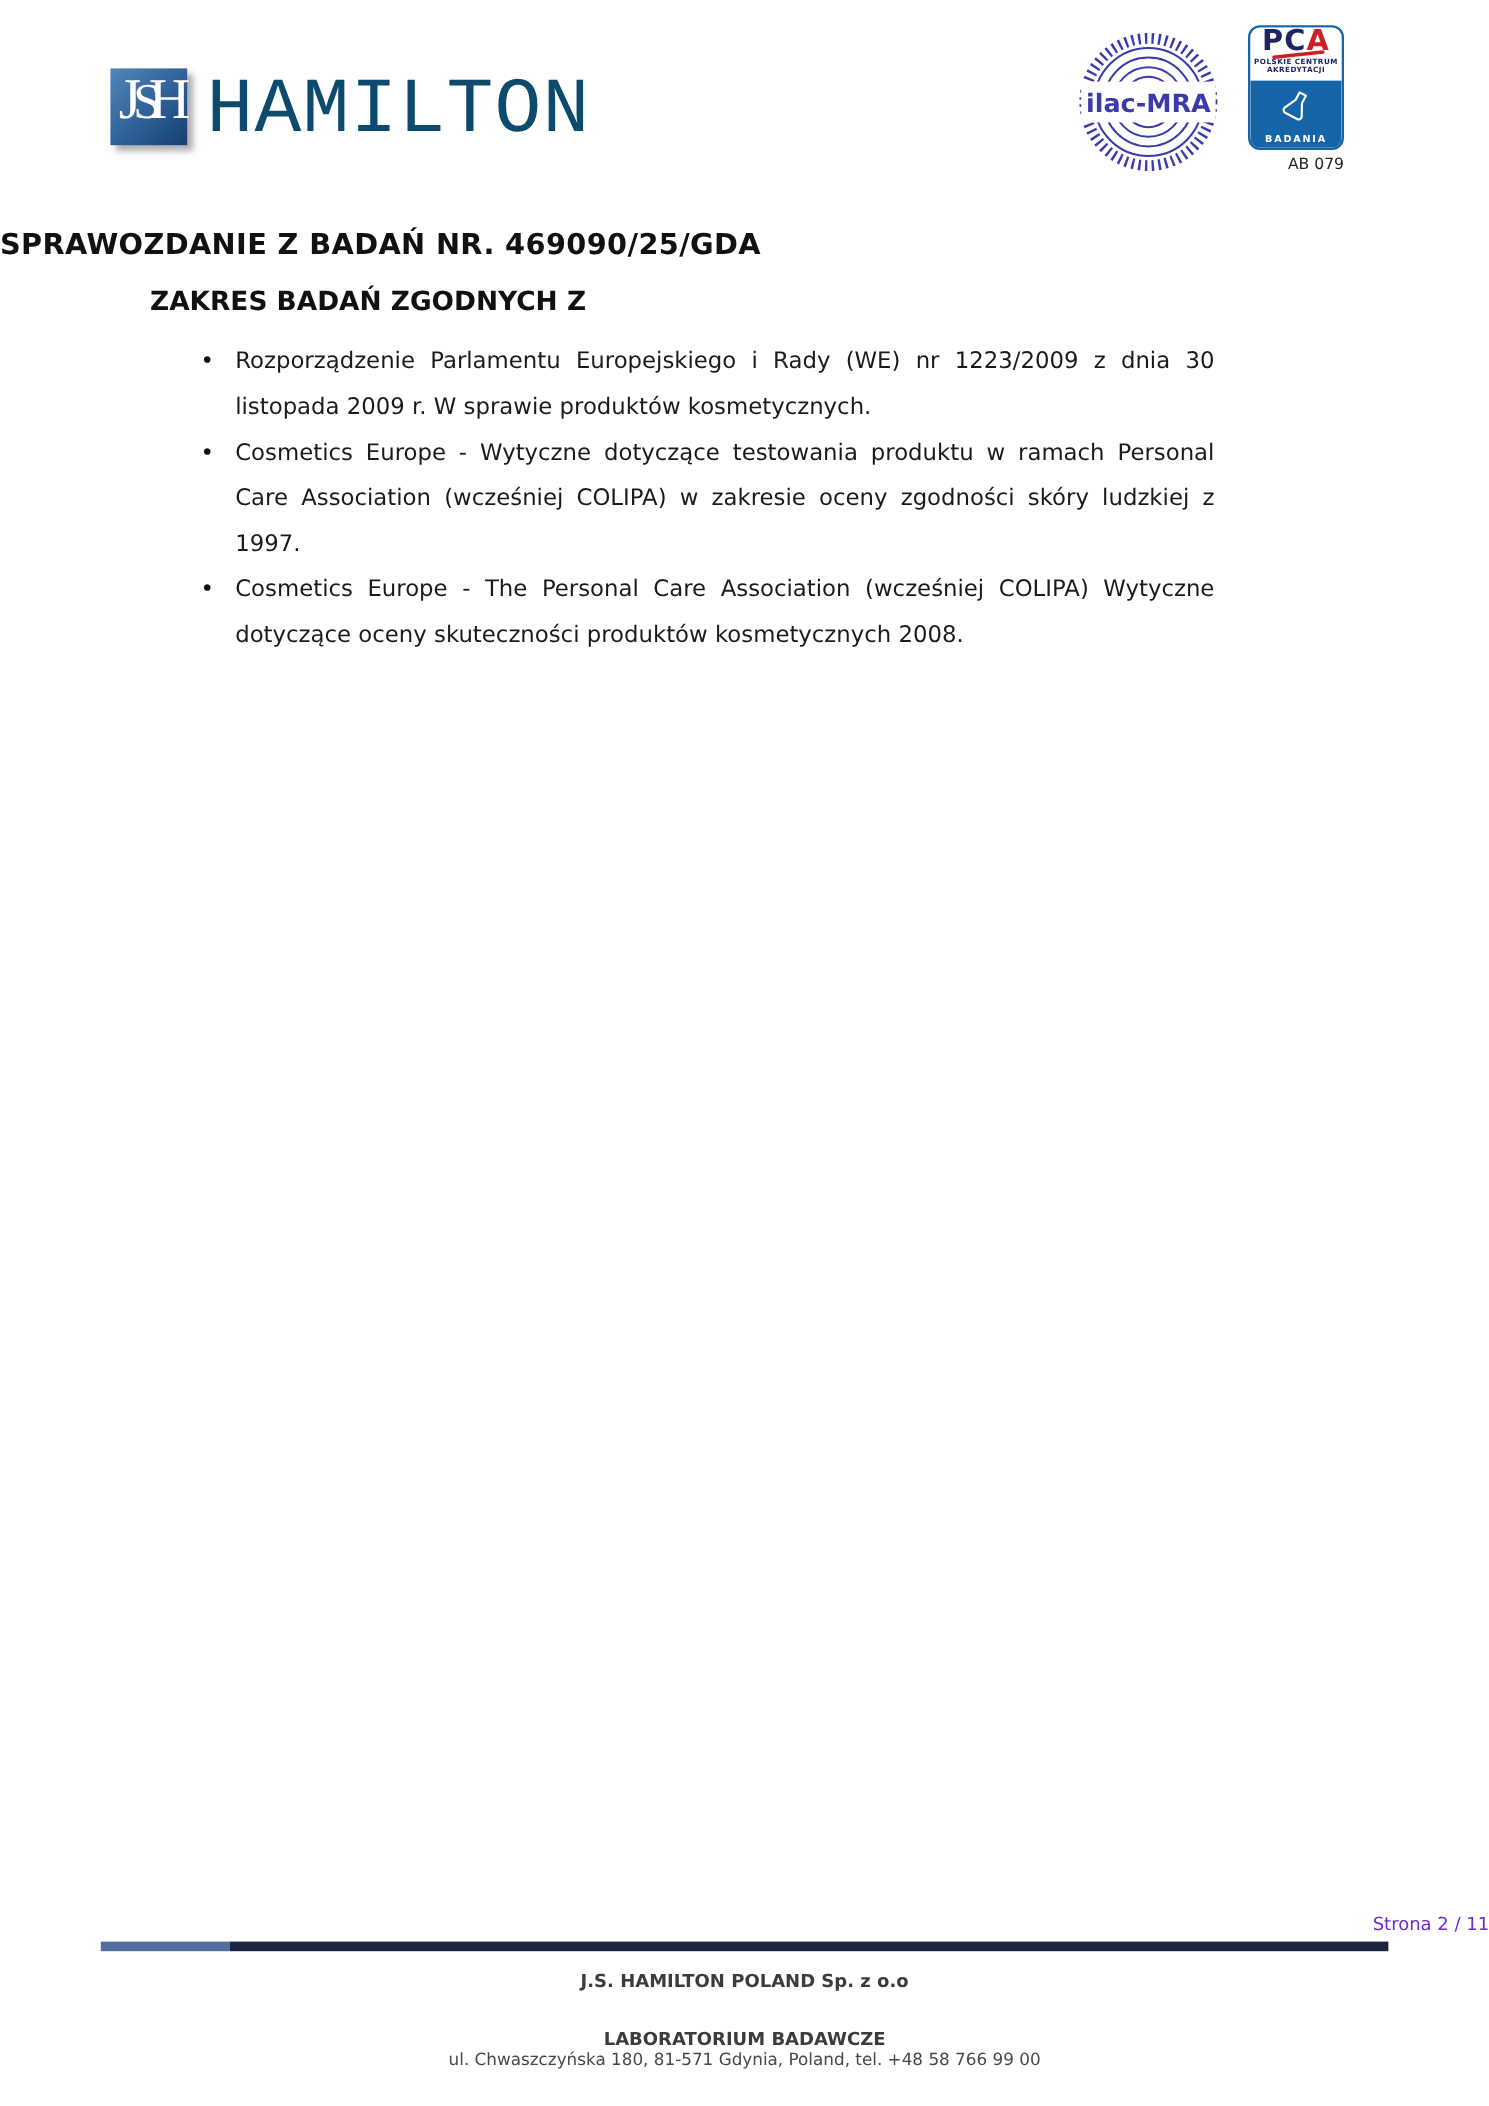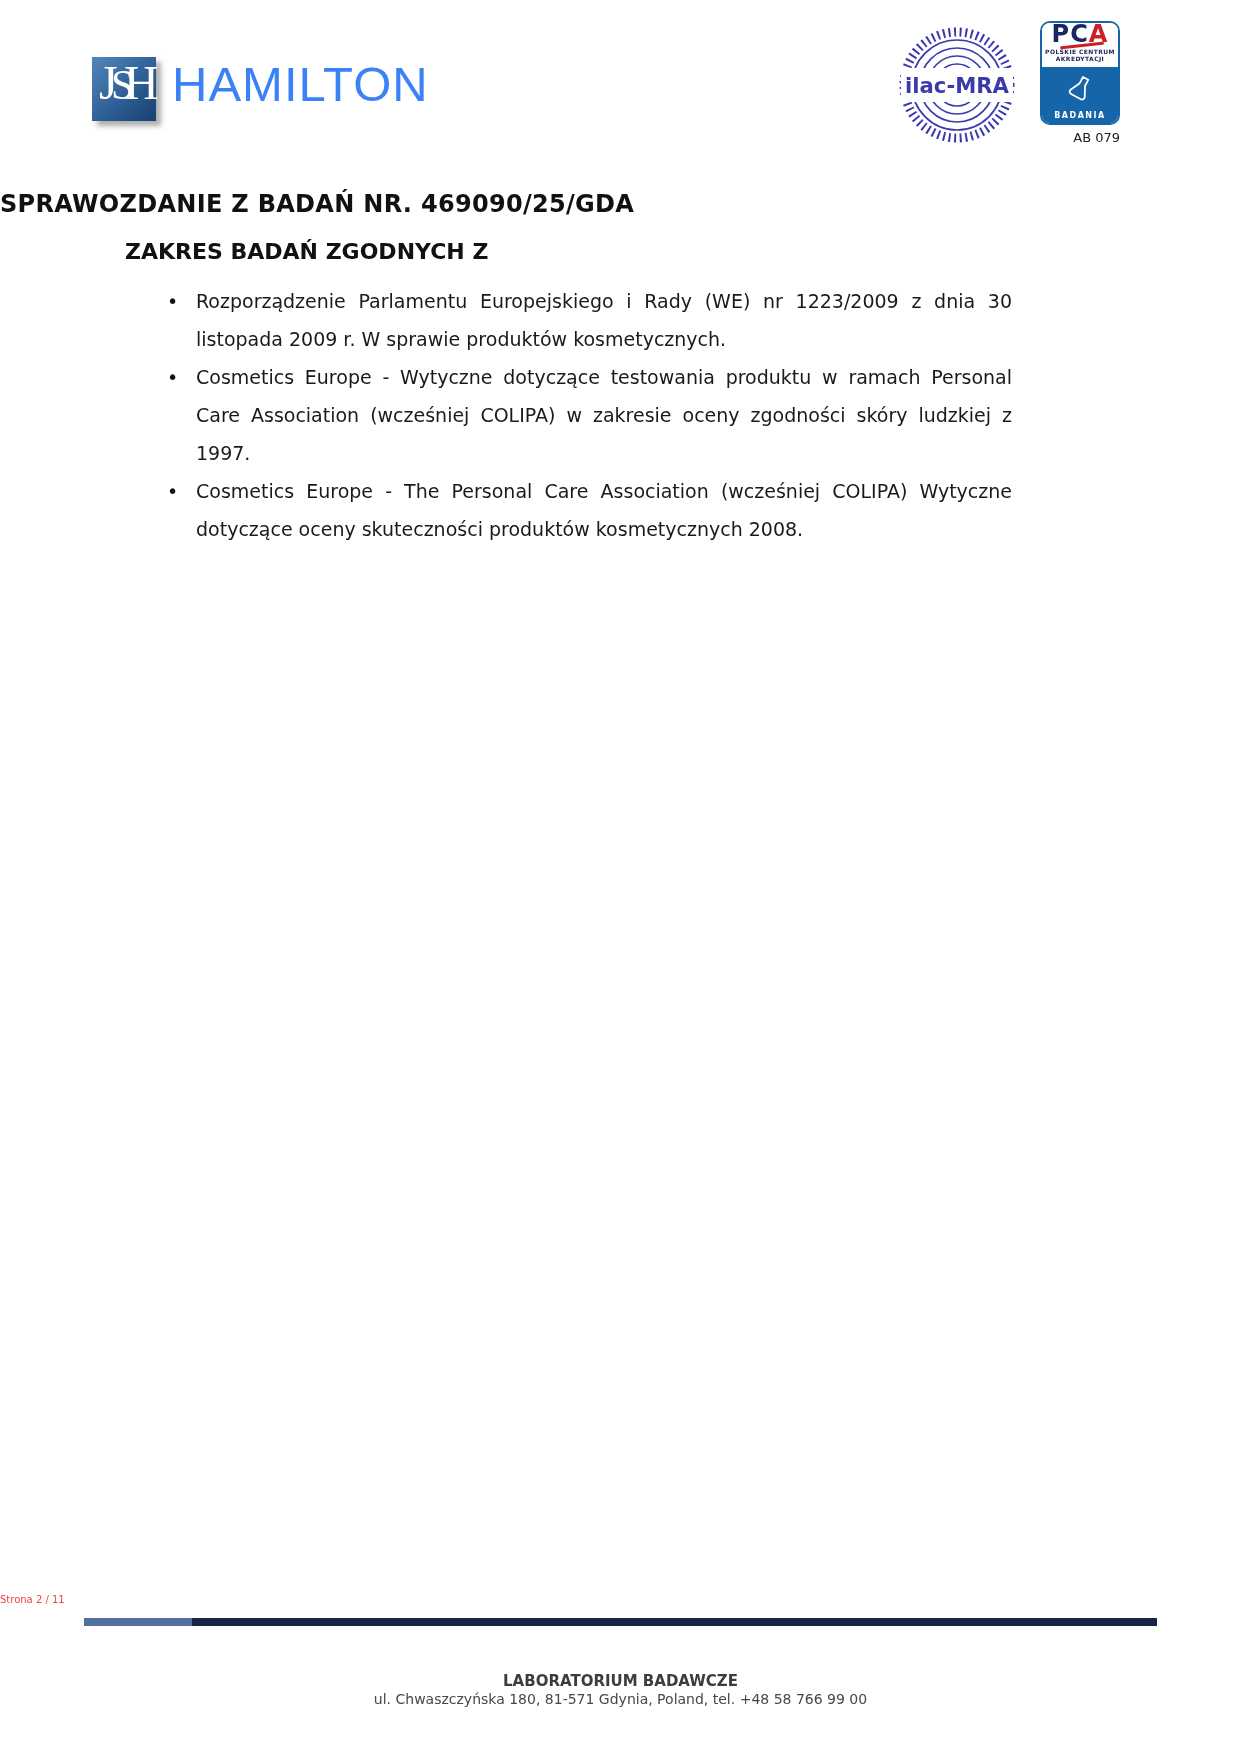--- a/index.html
+++ b/index.html
@@ -7,22 +7,22 @@
         font-family:"DejaVu Sans",sans-serif;color:#1a1a1a;overflow:hidden;}
 
   
   .jsh-square{position:absolute;left:92px;top:57px;width:64px;height:64px;
               background:linear-gradient(135deg,#5286ba 0%,#2e5f96 55%,#16406f 100%);
               box-shadow:5px 5px 5px rgba(110,110,110,.55);}
   .jsh-square span{position:absolute;color:#ffffff;font-family:"Liberation Serif",serif;font-weight:normal;}
   .jsh-j{left:7px;top:-2px;font-size:48px;}
   .jsh-s{left:19px;top:4px;font-size:42px;}
   .jsh-h{left:32px;top:-2px;font-size:48px;}
-  .brand-name{position:absolute;left:172px;top:60px;font-family:Liberation Sans, sans-serif;
-              font-size:49px;color:#3b82f6;letter-spacing:1px;line-height:1;}
+  .brand-name{position:absolute;left:172px;top:60px;font-family:Liberation Mono, monospace;
+              font-size:65px;color:#0c4a6e;letter-spacing:1px;line-height:1;}
 
   .ilac-seal{position:absolute;left:898px;top:26px;width:118px;height:118px;}
 
   .pca-badge{position:absolute;left:1040px;top:21px;width:80px;height:104px;
              border:2px solid #1565a8;border-radius:10px;background:#ffffff;overflow:hidden;
              box-sizing:border-box;}
   .pca-top{position:relative;height:44px;background:#ffffff;text-align:center;}
   .pca-acronym{font-weight:bold;font-size:24px;letter-spacing:1px;line-height:22px;
                font-family:"DejaVu Sans",sans-serif;}
   .pca-pc{color:#1b2660;}
@@ -39,22 +39,22 @@
   
   .doc-title{position:absolute;top:190px;left:0;width:100%;text-align:left;
              font-size:24px;font-weight:bold;letter-spacing:.3px;color:#111111;}
   .section-heading{position:absolute;top:239px;left:125px;font-size:22px;font-weight:bold;color:#111111;}
   .bullet-list{position:absolute;top:282px;left:196px;width:816px;margin:0;padding:0;list-style:none;}
   .bullet-item{position:relative;font-size:19px;line-height:38px;}
   .bullet-marker{position:absolute;left:-29px;top:0;font-size:19px;color:#111111;}
   .bullet-text{text-align:justify;color:#1a1a1a;}
 
   
-  .page-indicator{position:absolute;top:1594px;left:0;width:100%;text-align:left;
-                  font-size:10px;color:#ef4444;}
+  .page-indicator{position:absolute;top:1594px;left:0;width:100%;text-align:right;
+                  font-size:15px;color:#6d28d9;}
   .footer-bar{position:absolute;top:1618px;left:84px;width:1073px;height:8px;
               background:linear-gradient(90deg,#51709f 0,#51709f 108px,#1b2440 108px,#1b2440 100%);}
   .footer-info{position:absolute;top:1642px;left:0;width:100%;text-align:center;}
   .footer-company{font-size:15px;font-weight:bold;color:#3c3c3c;line-height:18px;}
   .footer-division{font-size:15px;font-weight:bold;color:#3c3c3c;line-height:18px;margin-top:30px;}
   .footer-address{font-size:14px;color:#474747;line-height:18px;}
 </style>
 </head>
 <body>
 
@@ -112,17 +112,18 @@
     </li>
     <li class="bullet-item">
       <span class="bullet-marker">•</span>
       <div class="bullet-text">Cosmetics Europe - The Personal Care Association (wcześniej COLIPA) Wytyczne dotyczące oceny skuteczności produktów kosmetycznych 2008.</div>
     </li>
   </ul>
 
   <div class="page-indicator">Strona 2 / 11</div>
   <div class="footer-bar"></div>
   <div class="footer-info">
+    <div class="footer-company">J.S. HAMILTON POLAND Sp. z o.o</div>
     <div class="footer-division">LABORATORIUM BADAWCZE</div>
     <div class="footer-address">ul. Chwaszczyńska 180, 81-571 Gdynia, Poland, tel. +48 58 766 99 00</div>
   </div>
 
 </div>
 
 </body></html>

